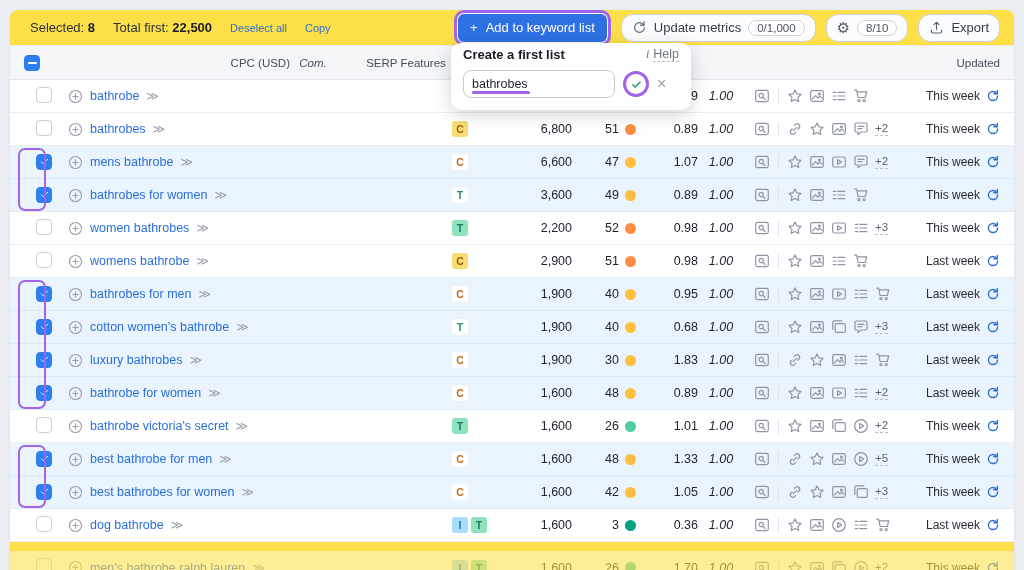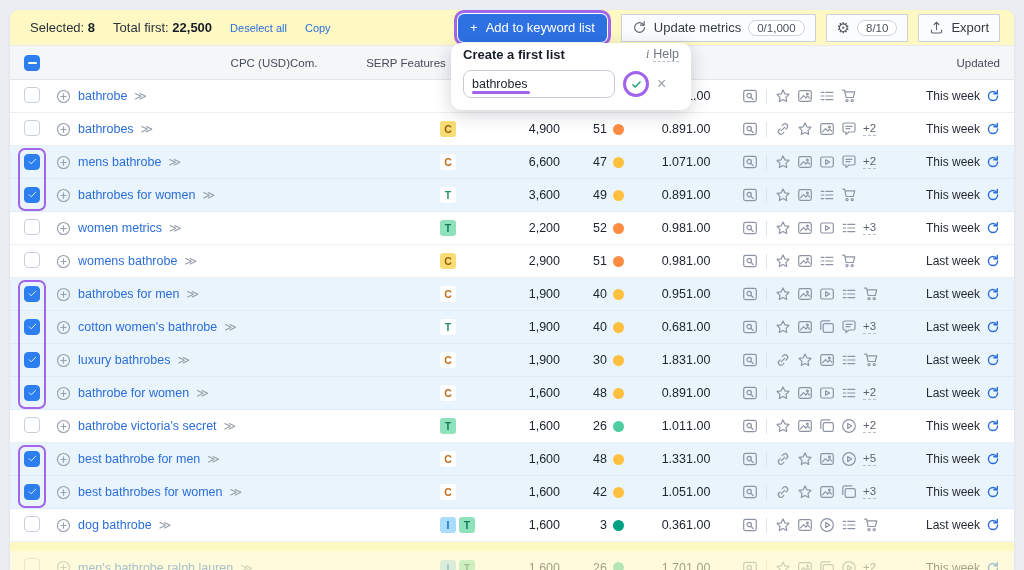--- a/index.html
+++ b/index.html
@@ -1,58 +1,58 @@
 <!DOCTYPE html>
 <html><head>
 <meta charset="utf-8">
 <style>
   * { margin:0; padding:0; box-sizing:border-box; }
   html,body { width:1024px; height:570px; overflow:hidden; }
   body { background:#eaeef3; font-family:"Liberation Sans", sans-serif; color:#20262f; }
   .panel { position:absolute; left:10px; top:10px; width:1004px; height:560px;
-    background:#fef9c3; border-radius:8px 8px 0 0; box-shadow:0 1px 3px rgba(20,30,50,.08); }
+    background:#fde047; border-radius:8px 8px 0 0; box-shadow:0 1px 3px rgba(20,30,50,.08); }
 
   
   .toolbar { height:36px; display:flex; align-items:center; padding:0 14px 0 20px;
     border-bottom:1px solid #e8eaee; }
   .tb-left { display:flex; align-items:center; gap:18px; font-size:13px; color:#2a313d; }
   .tb-item b { font-weight:bold; color:#181d26; }
   .tb-link { color:#2b6ed9; font-size:11px; cursor:pointer; }
   .tb-right { margin-left:auto; display:flex; align-items:center; gap:10px; }
   .btn { display:inline-flex; align-items:center; gap:7px; height:28px; padding:0 10px;
-    background:#fbfcfd; border:1px solid #ccd1d9; border-radius:1px; font-size:13px;
+    background:#fbfcfd; border:1px solid #ccd1d9; border-radius:12px; font-size:13px;
     color:#343b46; cursor:pointer; white-space:nowrap; }
   .pill { border:1px solid #cfd3da; background:#fff; border-radius:10px; padding:1px 8px;
     font-size:11.5px; color:#4c525d; }
   .btn-primary { height:28px; padding:0 12px; background:#2e71e3; border:none; border-radius:6px;
     color:#fff; font-size:13px; display:inline-flex; align-items:center; gap:8px; cursor:pointer; }
   .hl-wrap { border:3px solid #a264ea; border-radius:10px; padding:1px; background:#fff; }
   .icon-sm { width:15px; height:15px; color:#5b6270; }
   .icon-sm svg, .serp-ic svg, .expand svg, .refresh svg { width:100%; height:100%; display:block; }
   svg path, svg rect, svg circle { fill:none; stroke:currentColor; stroke-width:1.2;
     stroke-linejoin:round; stroke-linecap:round; }
   .gear-glyph { font-size:15px; color:#555b66; line-height:1; }
 
   
   .thead { height:34px; display:flex; align-items:center; background:#f4f6f8;
     border-bottom:1px solid #e3e6ea; font-size:11.5px; color:#454c59; }
   .rows { position:relative; }
   .row { height:33px; display:flex; align-items:center; background:#fff;
-    border-bottom:1px solid #eceef1; font-size:12.5px; }
+    border-bottom:1px solid #eceef1; font-size:12.5px;padding-left:12px; }
   .row.selected { background:#e9f4fd; border-bottom-color:#dcebf7; }
   .row.cut { margin-top:9px; opacity:.42; border-bottom:none; }
 
   
   .c-check { width:34px; padding-left:14px; flex:none; }
   .c-kw { width:396px; flex:none; display:flex; align-items:center; gap:7px; padding-left:12px; }
   .c-int { width:44px; flex:none; display:flex; gap:3px; }
   .c-vol { width:76px; flex:none; text-align:right; }
   .c-kd { width:64px; flex:none; display:flex; align-items:center; justify-content:flex-end; gap:6px; }
   .c-cpc { width:62px; flex:none; text-align:right; }
-  .c-com { width:46px; flex:none; text-align:left; }
+  .c-com { width:46px; flex:none; text-align:center;font-style:italic; }
   .c-serp { width:140px; flex:none; display:flex; align-items:center; gap:6px; padding-left:10px; }
   .c-upd { flex:1; display:flex; align-items:center; justify-content:flex-end; gap:6px; padding-right:14px; }
   .thead .c-kw { padding-left:10px; }
   .thead .c-serp { justify-content:center; padding-left:0; }
 
   .cb { width:16px; height:16px; border:1.5px solid #c9cfd8; border-radius:4px; background:#fff;
     display:inline-flex; align-items:center; justify-content:center; cursor:pointer; }
   .cb.on { background:#2d7ff0; border-color:#2d7ff0; }
   .cb.on svg { width:11px; height:11px; color:#fff; }
   .cb.ind { background:#2d7ff0; border-color:#2d7ff0; position:relative; }
@@ -232,21 +232,21 @@
               <circle cx="8" cy="8" r="6.4"></circle>
               <path d="M8 5.2v5.6M5.2 8h5.6"></path>
             </svg>
           </span>
           <span class="kw-link">bathrobes</span>
           <span class="kw-more">≫</span>
         </div>
         <div class="c-int">
           <span class="badge badge-C">C</span>
         </div>
-        <div class="c-vol">4,900</div>
+        <div class="c-vol">6,800</div>
         <div class="c-kd">
           <span>51</span>
           <span class="kd-dot dot-orange"></span>
         </div>
         <div class="c-cpc">0.89</div>
         <div class="c-com">1.00</div>
         <div class="c-serp">
           <span class="serp-ic">
             <svg viewBox="0 0 16 16">
               <rect x="1.7" y="2.4" width="12.6" height="11.2" rx="1.8"></rect>
@@ -433,21 +433,21 @@
       </div>
       <div class="row">
         <div class="c-check"><span class="cb"></span></div>
         <div class="c-kw">
           <span class="expand">
             <svg viewBox="0 0 16 16">
               <circle cx="8" cy="8" r="6.4"></circle>
               <path d="M8 5.2v5.6M5.2 8h5.6"></path>
             </svg>
           </span>
-          <span class="kw-link">women metrics</span>
+          <span class="kw-link">women bathrobes</span>
           <span class="kw-more">≫</span>
         </div>
         <div class="c-int">
           <span class="badge badge-T">T</span>
         </div>
         <div class="c-vol">2,200</div>
         <div class="c-kd">
           <span>52</span>
           <span class="kd-dot dot-orange"></span>
         </div>

